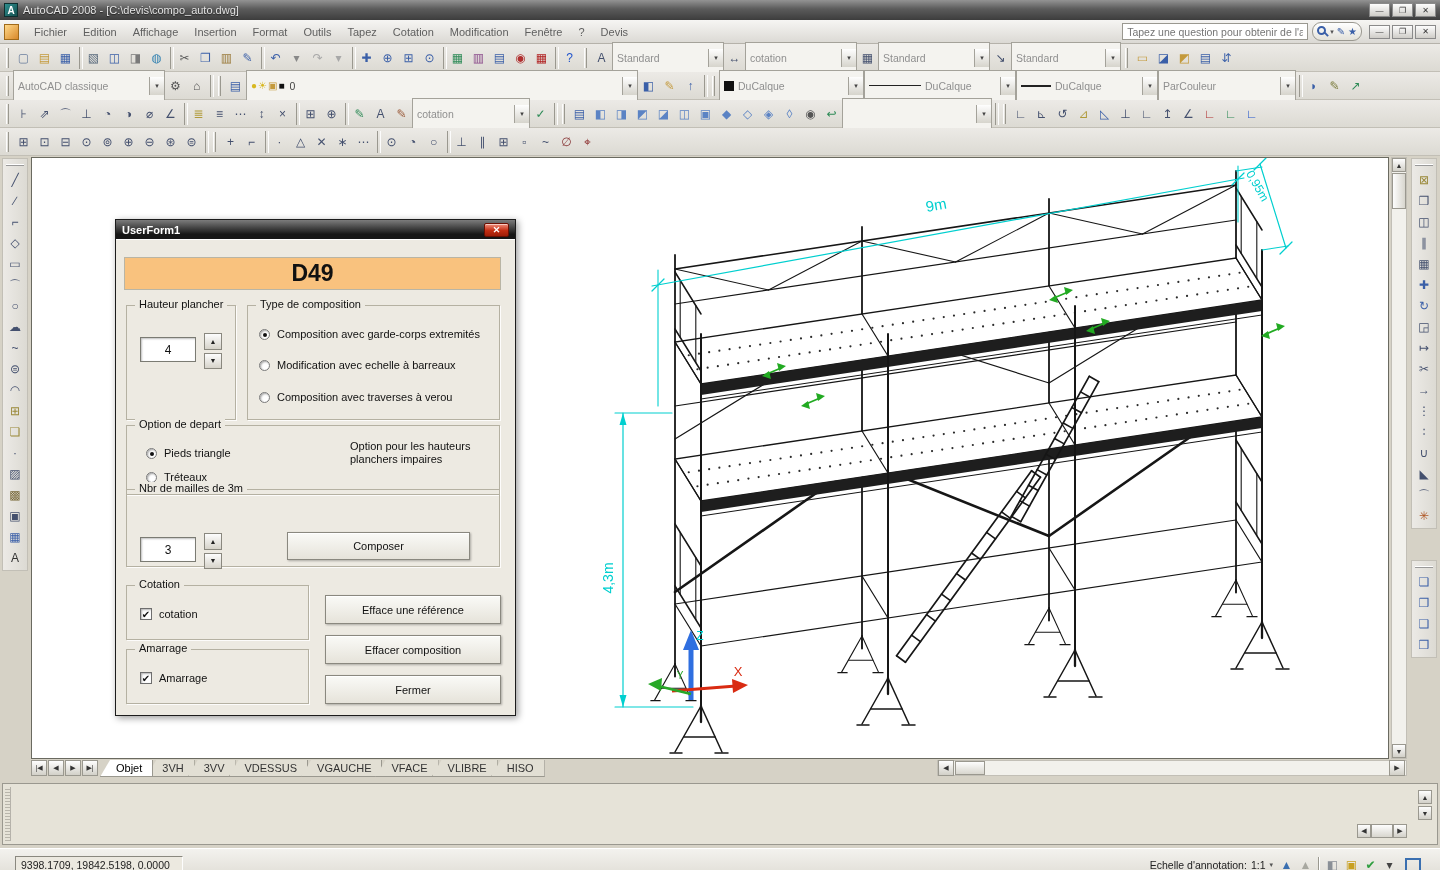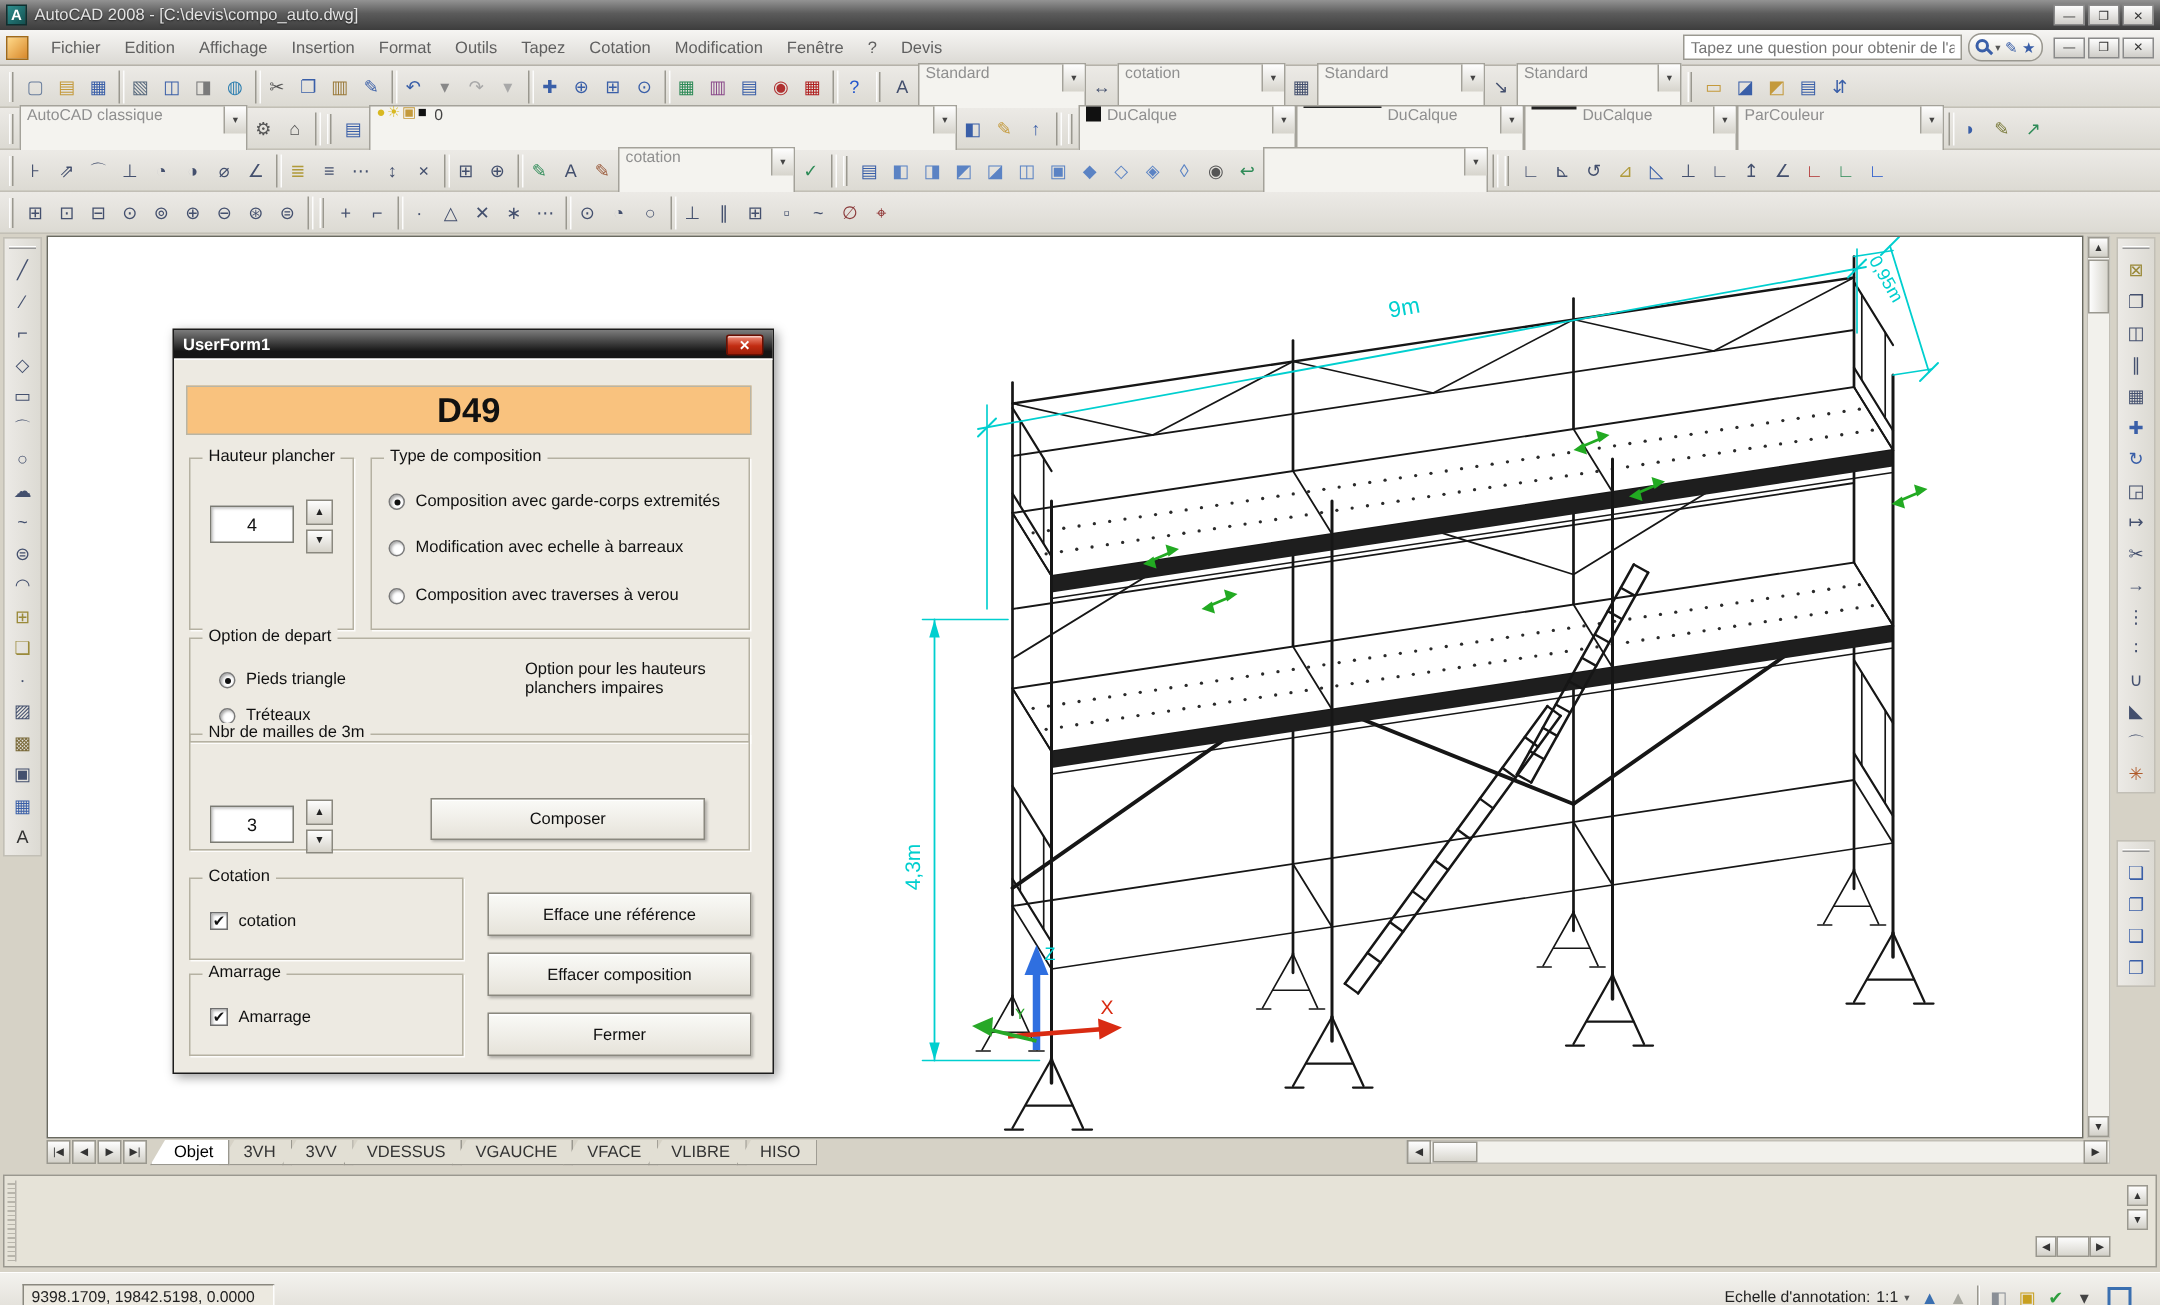--- a/index.html
+++ b/index.html
@@ -27,21 +27,21 @@
 .mdi-buttons{display:flex;gap:2px;margin-left:7px}
 
 
 .tb-row{position:absolute;left:0;width:1440px;height:28px;background:linear-gradient(#eceae6,#dcdad3);border-bottom:1px solid #c2bfb6;display:flex;align-items:center;padding:0 2px}
 #row1{top:44px}#row2{top:72px}#row3{top:100px}#row4{top:128px}
 .grip{width:3px;height:20px;margin:0 4px;border-left:1px solid #fcfcfc;border-right:1px solid #9a988f;flex:0 0 auto}
 .tbgrp{display:flex;align-items:center}
 .tbi{width:21px;height:21px;display:flex;align-items:center;justify-content:center;font-size:12px;line-height:1;color:#44506e;flex:0 0 auto}
 .tbi.sep{width:7px;height:22px;position:relative}
 .tbi.sep::before{content:"";position:absolute;left:3px;top:0;bottom:0;width:2px;border-left:1px solid #9a988f;border-right:1px solid #fcfcfc}
-.combo{display:flex;align-items:flex-start;height:32px;background:#f4f3ef;border:1px solid #a4a29a;color:#8f8f8f;font-size:10.5px;padding-left:4px;gap:4px;flex:0 0 auto}
+.combo{display:flex;align-items:center;height:32px;background:#f4f3ef;border:1px solid #a4a29a;color:#8f8f8f;font-size:10.5px;padding-left:4px;gap:4px;flex:0 0 auto}
 .combo .lbl{overflow:hidden;white-space:nowrap;flex:1}
 .combo .arr{width:15px;height:18px;margin-left:auto;background:linear-gradient(#fefefe,#d6d4cc);border-left:1px solid #a4a29a;display:flex;align-items:center;justify-content:center;font-size:7px;color:#444;flex:0 0 auto}
 .swatch{width:10px;height:10px;display:inline-block;background:#111;flex:0 0 auto}
 .lt-line{display:inline-block;width:52px;height:1px;background:#222;flex:0 0 auto}
 .lyr-ico{font-size:10px;line-height:1;margin-right:1px}
 
 
 .vtb{position:absolute;width:26px;background:linear-gradient(90deg,#eceae6,#dcdad3);border:1px solid #c2bfb6;display:flex;flex-direction:column;align-items:center;padding:2px 0}
 .vgrip{height:2px;width:18px;margin:3px 0;border-top:1px solid #fff;border-bottom:1px solid #999}
 #draw-tb{left:2px;top:158px}

